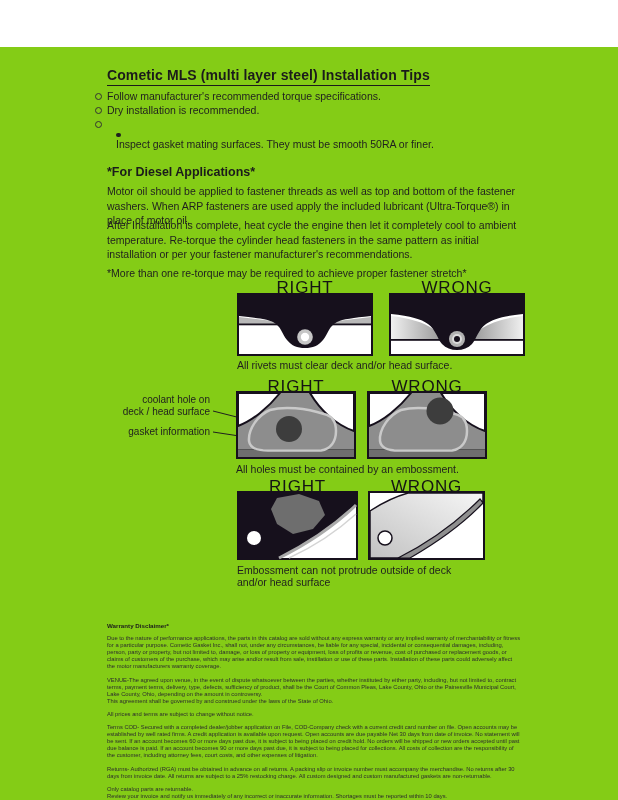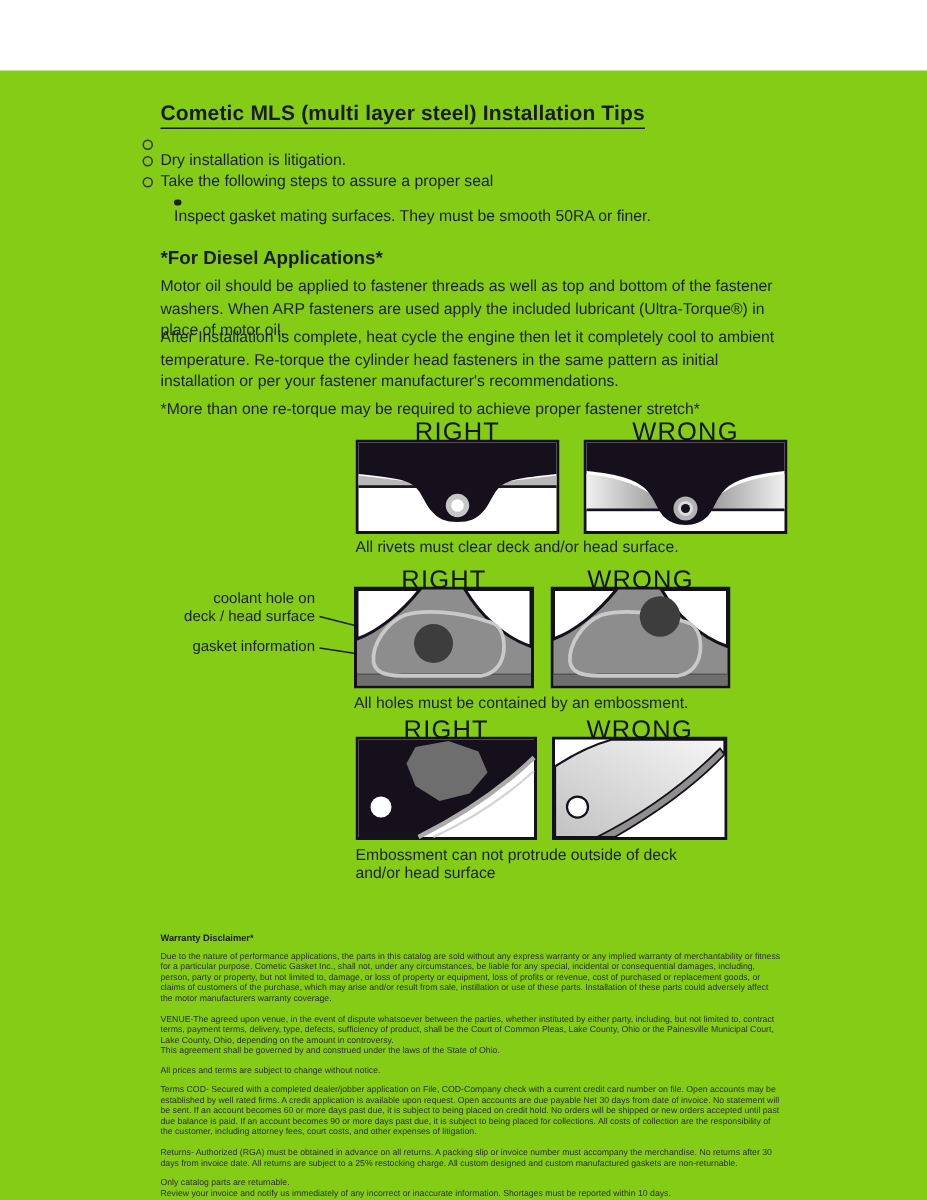--- a/index.html
+++ b/index.html
@@ -41,28 +41,28 @@
 </head>
 <body>
 
 <div class="page">
 
   <div class="abs title">Cometic MLS (multi layer steel) Installation Tips</div>
 
   <div class="abs tips">
     <div class="tip-row">
       <span class="b-marker"></span>
+      <span>Follow manufacturer's recommended torque specifications.</span>
     </div>
     <div class="tip-row">
       <span class="b-marker"></span>
-      <span>Dry installation is litigation.</span>
+      <span>Dry installation is recommended.</span>
     </div>
     <div class="tip-row">
       <span class="b-marker"></span>
-      <span>Take the following steps to assure a proper seal</span>
     </div>
     <div class="tip-row sub">
       <span class="s-marker"></span>
       <span>Inspect gasket mating surfaces.  They must be smooth 50RA or finer.</span>
     </div>
   </div>
 
   <div class="abs diesel-h">*For Diesel Applications*</div>
   <div class="abs para p1">Motor oil should be applied to fastener threads as well as top and bottom of the fastener washers. When ARP fasteners are used apply the included lubricant (Ultra-Torque®) in place of motor oil.</div>
   <div class="abs para p2">After Installation is complete, heat cycle the engine then let it completely cool to ambient temperature. Re-torque the cylinder head fasteners in the same pattern as initial installation or per your fastener manufacturer's recommendations.</div>

